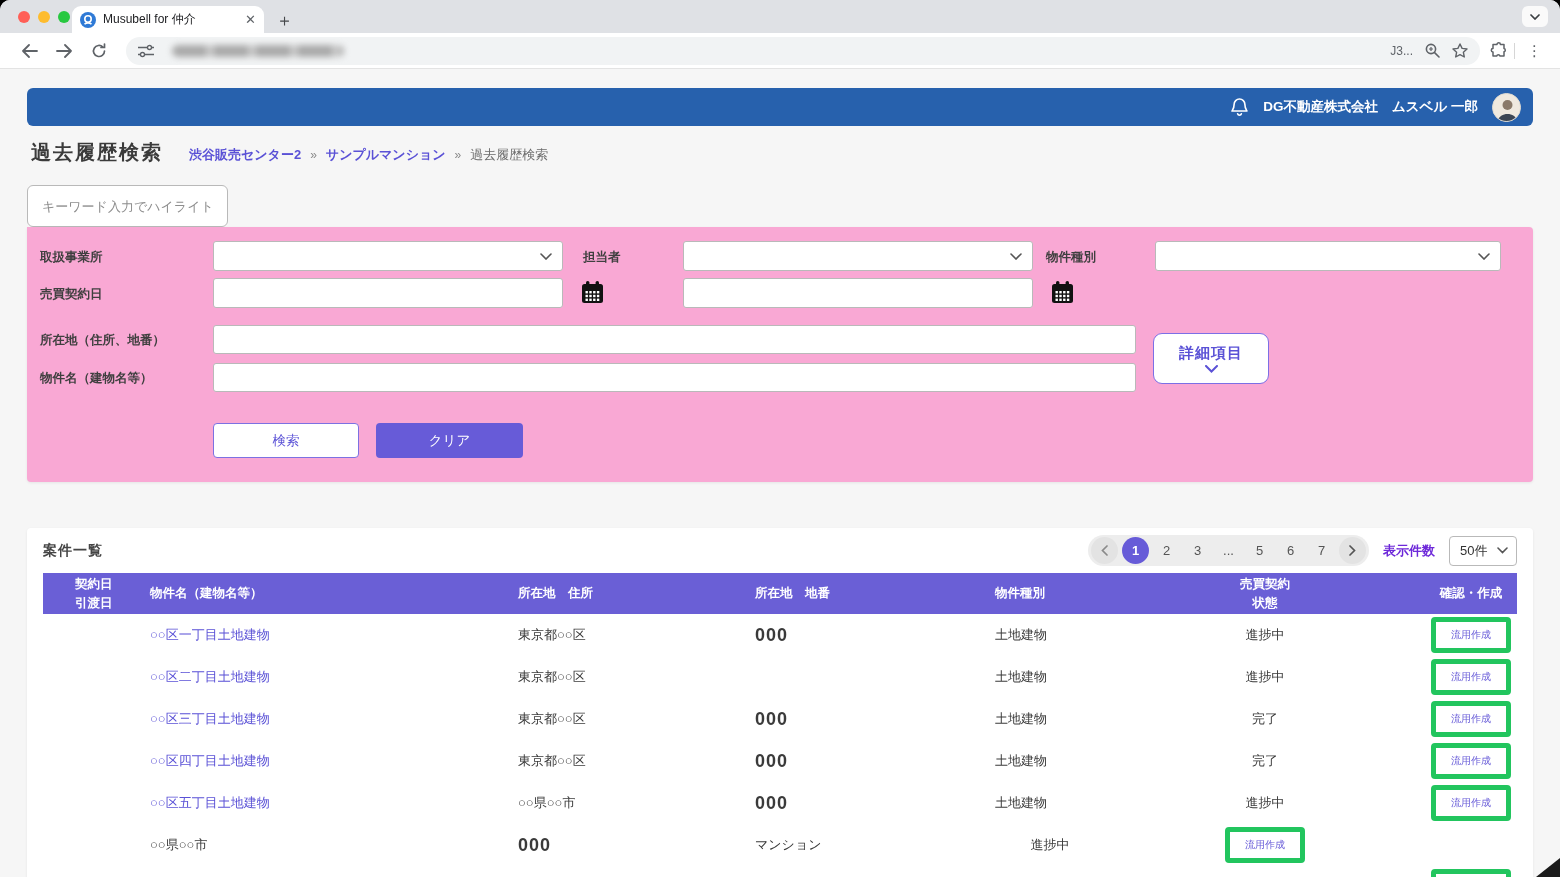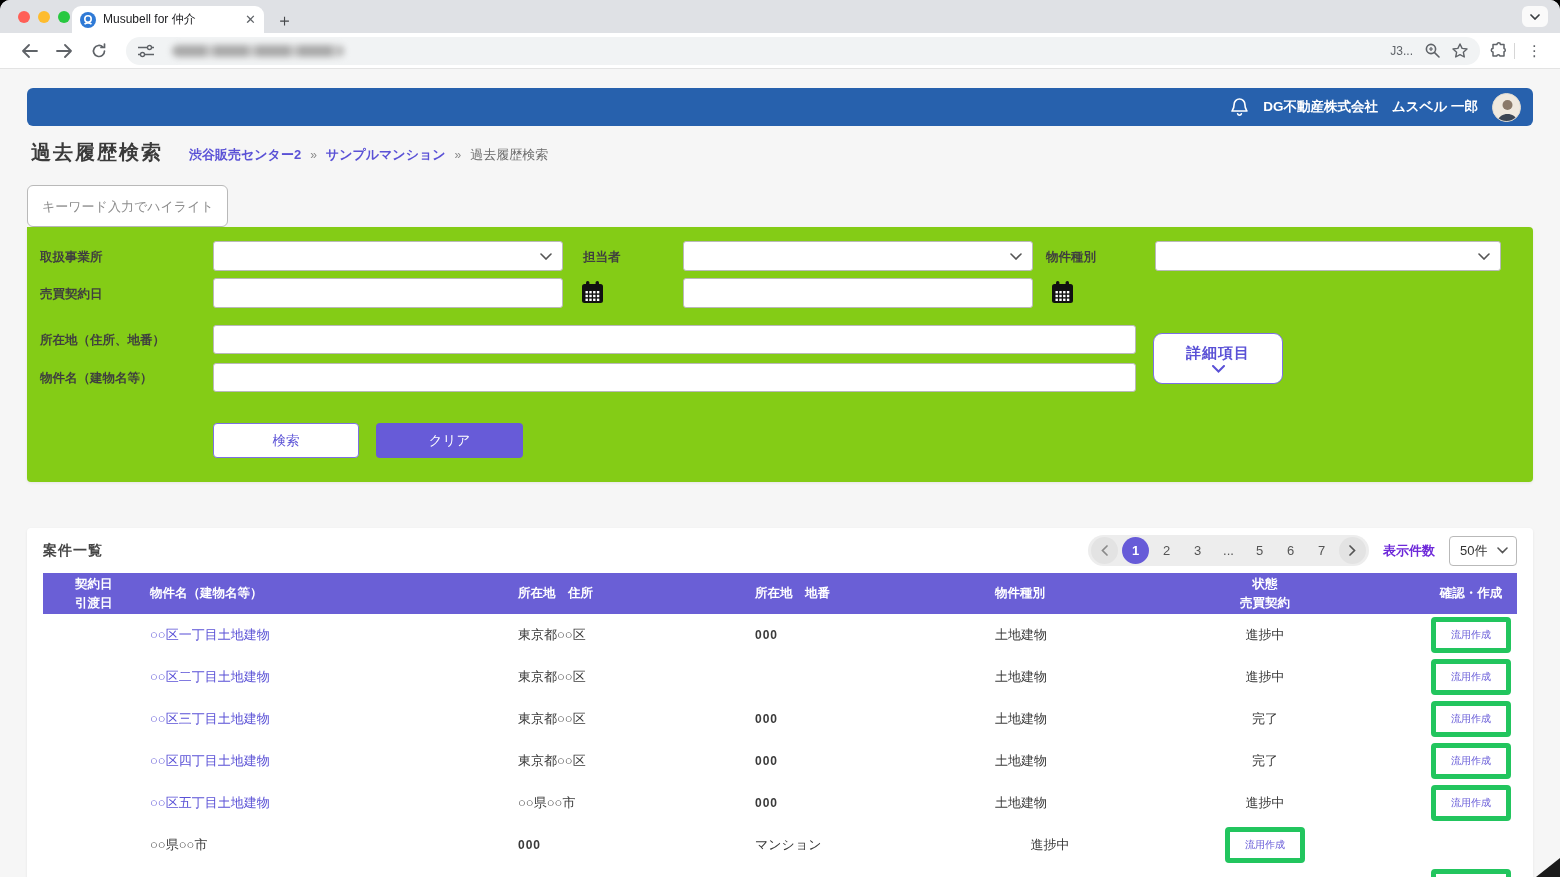--- a/index.html
+++ b/index.html
@@ -43,28 +43,28 @@
   .breadcrumb { margin-left:26px; font-size:13px; color:#6b6b6b; display:flex; gap:9px; align-items:baseline; }
   .crumb-link { color:#5a51d6; font-weight:600; cursor:pointer; }
   .crumb-sep { color:#8a8a8a; font-size:12px; }
   .crumb-current { color:#6b6b6b; }
 
   .keyword { margin:19px 0 0 27px; width:201px; height:42px; border:1px solid #b9b9b9; border-radius:6px;
              background:#fff; padding:0 14px; font-size:13px; color:#333;
              font-family:"Liberation Sans","DejaVu Sans",sans-serif; }
   .keyword::placeholder { color:#8d8d8d; }
 
-  .form-card { position:relative; margin:0 27px; height:255px; background:#84cc16;
+  .form-card { position:relative; margin:0 27px; height:255px; background:#f9a8d4;
                border-radius:0 4px 4px 4px; box-shadow:0 1px 3px rgba(0,0,0,.07); }
   .flabel { position:absolute; font-size:12.5px; font-weight:bold; color:#3f3f3f; }
   .fselect, .finput { position:absolute; height:30px; background:#fff; border:1px solid #b9b9b9;
                       border-radius:3px; }
   .fselect { display:flex; align-items:center; justify-content:flex-end; padding-right:10px; }
   .calbtn { position:absolute; width:27px; height:27px; display:flex; align-items:center; justify-content:center; }
-  .detail-btn { position:absolute; left:1126px; top:106px; width:130px; height:51px; background:#fff;
+  .detail-btn { position:absolute; left:1126px; top:106px; width:116px; height:51px; background:#fff;
                 border:1.5px solid #7c6fe6; border-radius:9px; display:flex; flex-direction:column;
                 align-items:center; justify-content:center; gap:2px; cursor:pointer; }
   .detail-btn span { color:#5a51d6; font-size:15px; font-weight:bold; letter-spacing:1px; }
   .btn-search { position:absolute; left:186px; top:196px; width:146px; height:35px; background:#fff;
                 border:1px solid #7c71e2; border-radius:4px; color:#5a51d6; font-size:13.5px; cursor:pointer;
                 font-family:inherit; }
   .btn-clear { position:absolute; left:349px; top:196px; width:147px; height:35px; background:#675bd8;
                border:none; border-radius:4px; color:#fff; font-size:13.5px; cursor:pointer; font-family:inherit; }
 
   
@@ -84,21 +84,21 @@
                     display:flex; align-items:center; justify-content:space-between; padding:0 8px 0 10px;
                     font-size:13px; color:#333; cursor:pointer; }
 
   .grid-row { display:grid; grid-template-columns:107px 368px 237px 240px 110px 320px 1fr; align-items:center; }
   .thead { background:#6a5fd6; height:41px; color:#fff; font-size:12.5px; font-weight:bold; }
   .thead .c1 { padding-left:32px; line-height:1.45; }
   .c6 { text-align:center; line-height:1.45; }
   .c7 { text-align:center; }
   .trow { height:42px; font-size:13px; color:#3a3a3a; background:#fff; }
   .cell-name { color:#5a51d6; font-weight:400; cursor:pointer; }
-  .cell-lot { font-weight:bold; font-size:12px; letter-spacing:1px; }
+  .cell-lot { font-weight:bold; font-size:18px; letter-spacing:1px; }
   .reuse-btn { display:inline-block; border:5px solid #22c55e; border-radius:4px; color:#675bd8;
                font-size:10px; padding:6px 15px; background:#fff; cursor:pointer; font-family:inherit; }
 
   .cursor-corner { position:absolute; right:0; bottom:0; width:24px; height:19px; background:#1b1b1b;
                    clip-path:polygon(100% 0, 100% 100%, 0 100%); }
 </style>
 </head>
 <body>
 
 <div class="window">
@@ -320,22 +320,22 @@
       <div class="grid-row thead">
         <div class="c1">
           <div>契約日</div>
           <div>引渡日</div>
         </div>
         <div>物件名（建物名等）</div>
         <div>所在地　住所</div>
         <div>所在地　地番</div>
         <div>物件種別</div>
         <div class="c6">
+          <div>売買契約</div>
           <div>状態</div>
-          <div>売買契約</div>
         </div>
         <div class="c7">確認・作成</div>
       </div>
 
       <div id="tbody">
           <div class="grid-row trow">
             <div></div>
             <div class="cell-name">○○区一丁目土地建物</div>
             <div>東京都○○区</div>
             <div class="cell-lot">000</div>

